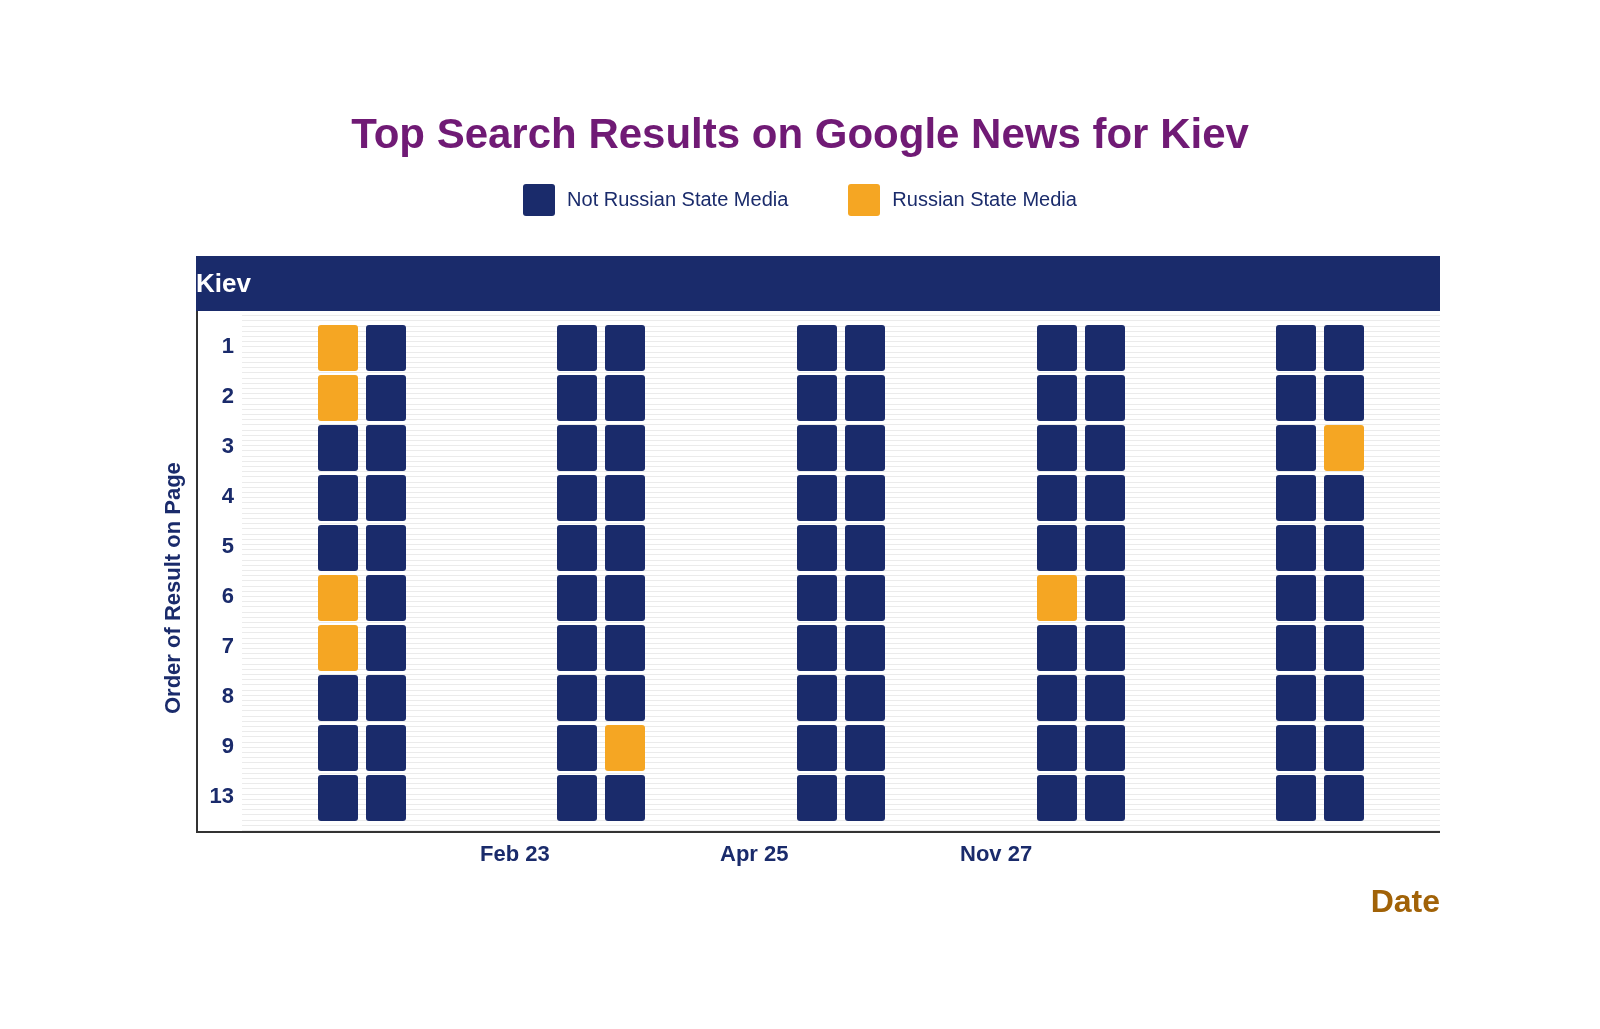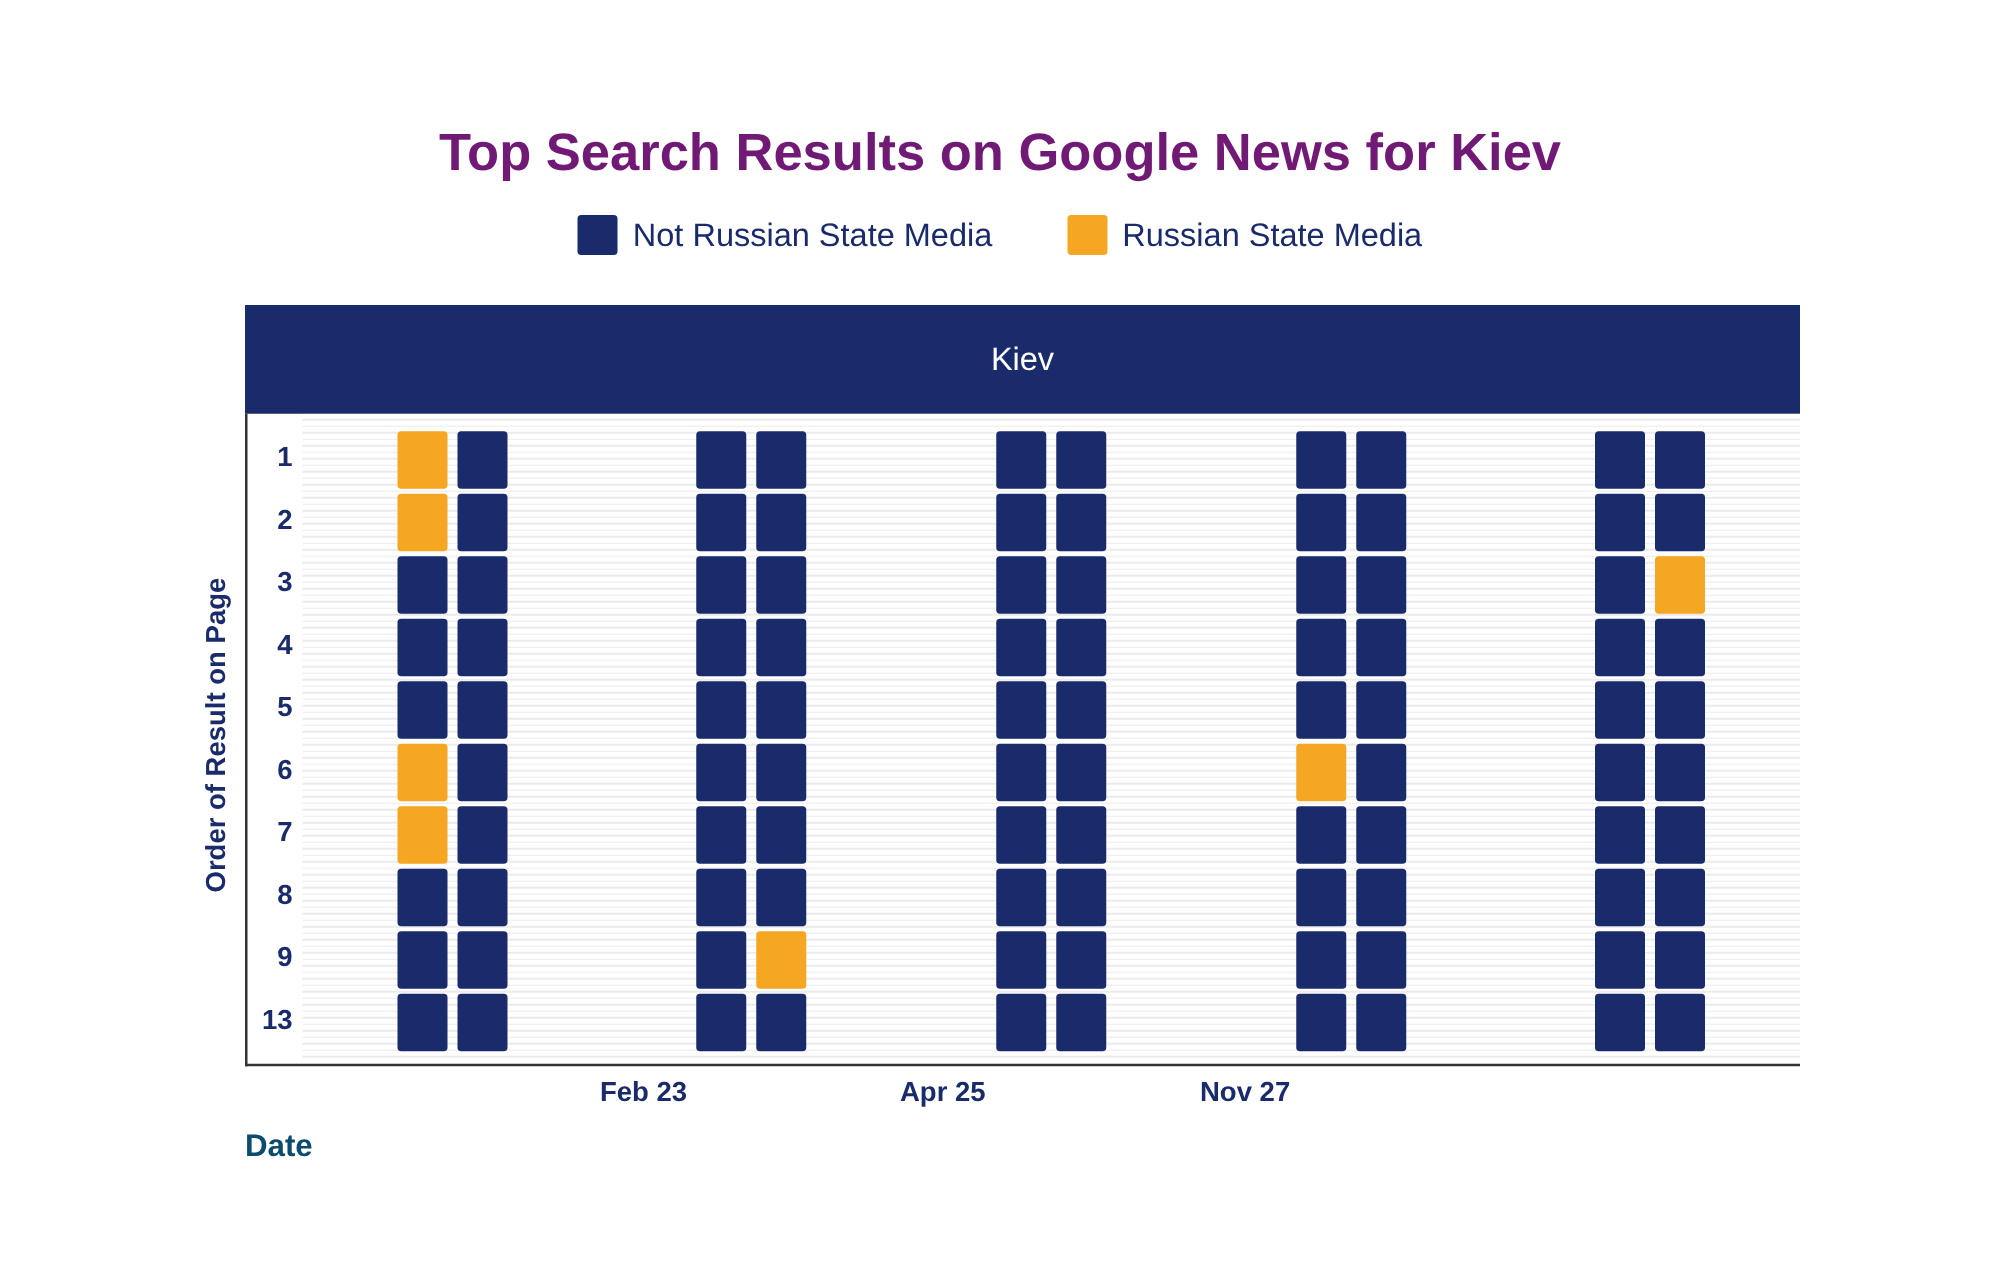--- a/index.html
+++ b/index.html
@@ -26,23 +26,23 @@
     }
     .legend {
       display: flex;
       justify-content: center;
       gap: 60px;
       margin-bottom: 40px;
       align-items: center;
     }
     .legend-item {
       display: flex;
-      align-items: flex-end;
+      align-items: center;
       gap: 12px;
-      font-size: 26px;
+      font-size: 20px;
       color: #1a2b6b;
       font-weight: 500;
     }
     .legend-swatch {
       width: 32px;
       height: 32px;
       border-radius: 3px;
     }
     .legend-swatch.navy { background: #1a2b6b; }
     .legend-swatch.orange { background: #f5a623; }
@@ -62,24 +62,23 @@
       white-space: nowrap;
     }
     .chart-body {
       flex: 1;
       display: flex;
       flex-direction: column;
     }
     .group-header {
       background: #1a2b6b;
       color: #ffffff;
-      text-align: center;
       font-size: 26px;
-      font-weight: 400;
-      padding: 28px 0;
+      font-weight: 700;
+      padding: 12px 0;
       border-radius: 0;
       margin-bottom: 0;
     }
     .grid-and-bars {
       flex: 1;
       display: flex;
       position: relative;
       border-left: 2px solid #333;
       border-bottom: 2px solid #333;
     }
@@ -163,24 +162,24 @@
       display: flex;
     }
     .x-date-label {
       flex: 1;
       text-align: left;
       font-size: 22px;
       font-weight: 600;
       color: #1a2b6b;
     }
     .x-axis-title {
-      text-align: left;
-      font-size: 25px;
+      text-align: right;
+      font-size: 32px;
       font-weight: 700;
-      color: #0c4a6e;
+      color: #a16207;
       margin-top: 16px;
     }
   </style>
 </head>
 <body>
 
 <div class="chart-container">
   <h1 class="chart-title">Top Search Results on Google News for Kiev</h1>
 
   <div class="legend">

